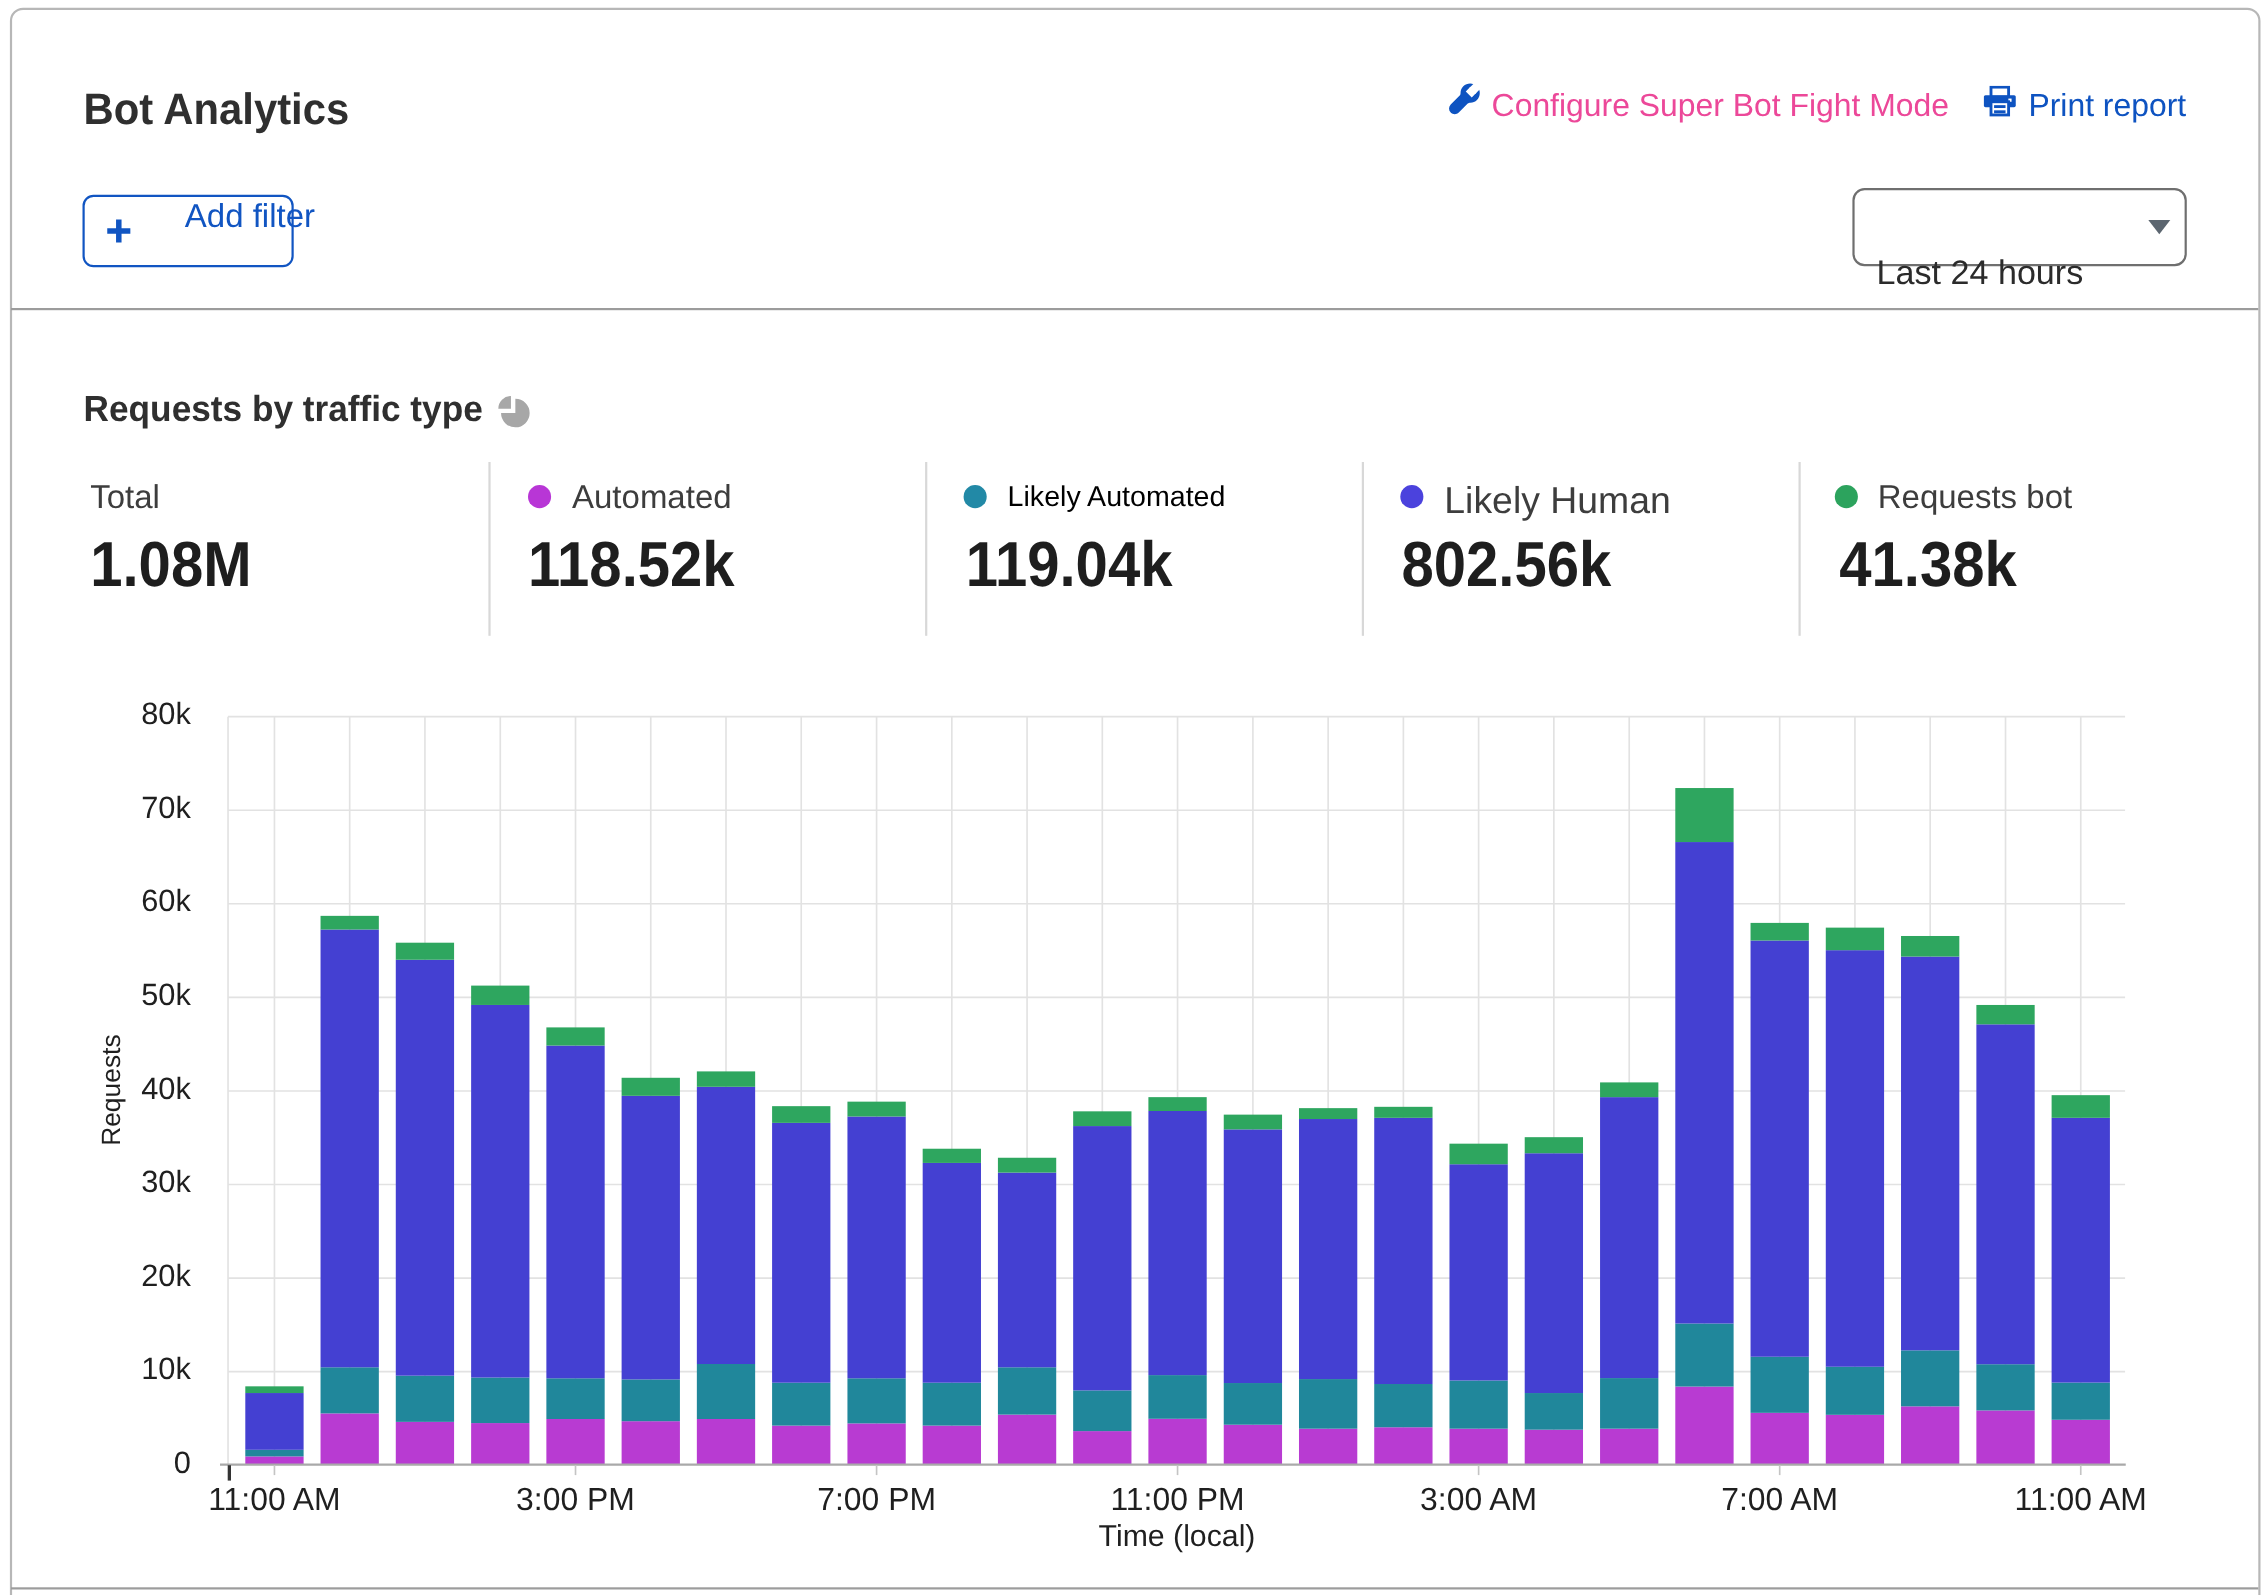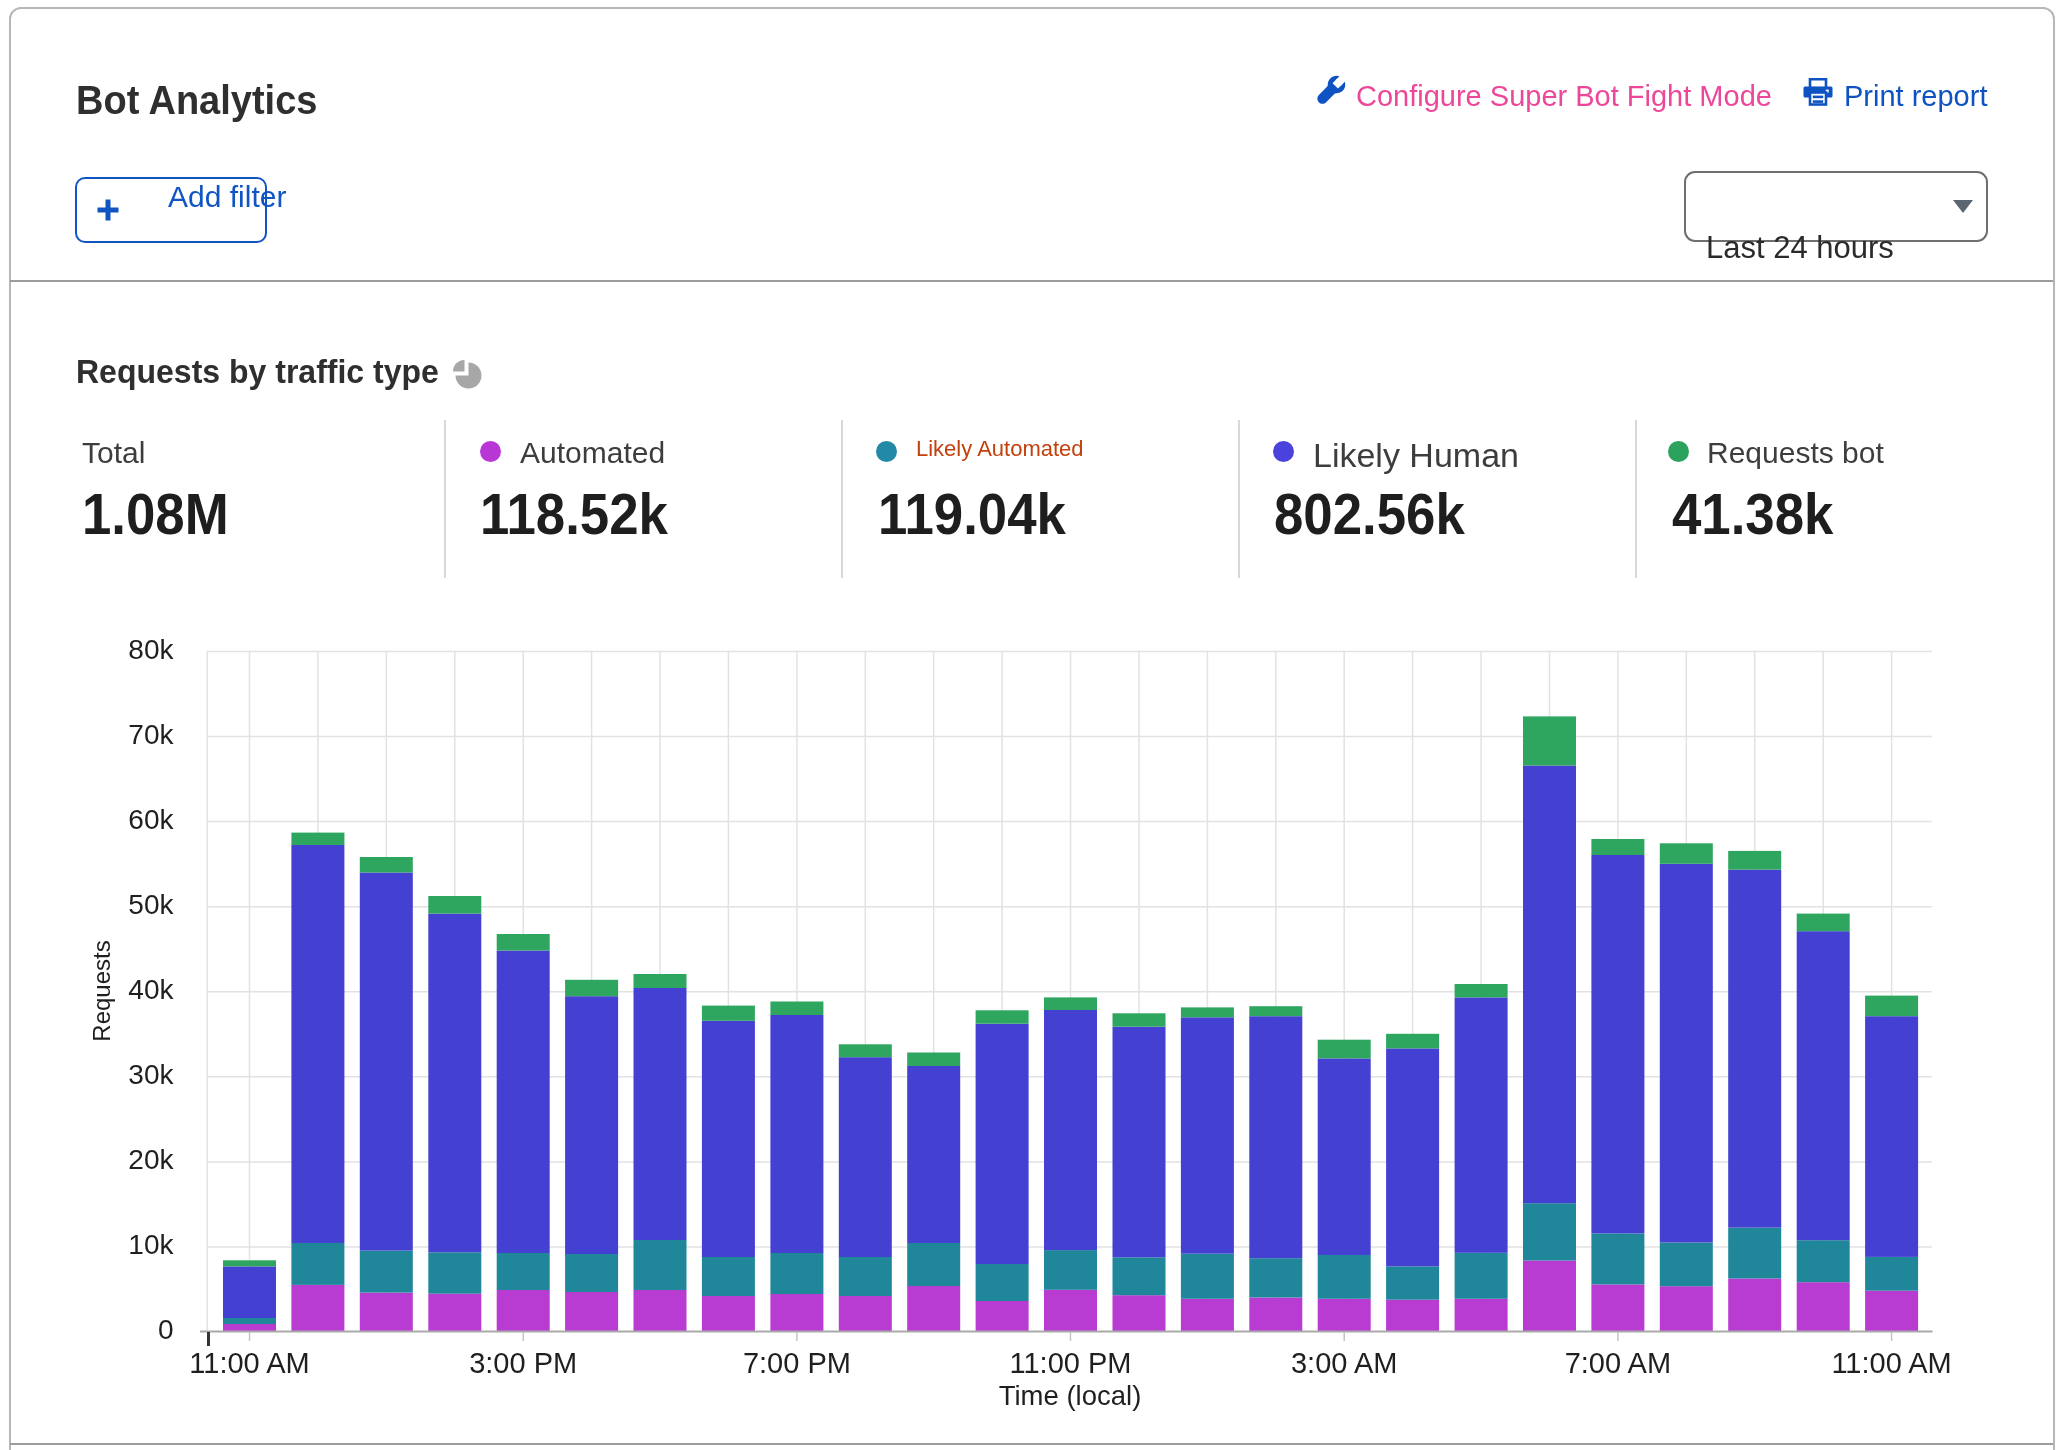--- a/index.html
+++ b/index.html
@@ -50,21 +50,21 @@
 <path fill="#a7a7a7" d="M16.5 16.5 L16.5 3.5 A13 13 0 1 1 3.5 16.5 Z"></path>
 <path fill="#a7a7a7" d="M12.5 12.5 L12.5 1 A11.5 11.5 0 0 0 1 12.5 Z"></path>
 </svg>
 
 <div style="position:absolute;left:82px;top:438px;font-size:30px;color:#3d3d3d;line-height:1;">Total</div>
 <div style="position:absolute;left:82px;top:485px;font-size:58px;font-weight:bold;color:#1e1e1e;line-height:1;transform:scaleX(0.91);transform-origin:left top;">1.08M</div>
 <div style="position:absolute;left:480px;top:441px;width:21px;height:21px;border-radius:50%;background:#b836d6;"></div>
 <div style="position:absolute;left:520px;top:438px;font-size:30px;color:#3d3d3d;line-height:1;">Automated</div>
 <div style="position:absolute;left:480px;top:485px;font-size:58px;font-weight:bold;color:#1e1e1e;line-height:1;transform:scaleX(0.91);transform-origin:left top;">118.52k</div>
 <div style="position:absolute;left:876px;top:441px;width:21px;height:21px;border-radius:50%;background:#2289a6;"></div>
-<div style="position:absolute;left:916px;top:438px;font-size:22px;color:#c2410c;line-height:1;">Likely Automated</div>
+<div style="position:absolute;left:916px;top:438px;font-size:26px;color:#000000;line-height:1;">Likely Automated</div>
 <div style="position:absolute;left:878px;top:485px;font-size:58px;font-weight:bold;color:#1e1e1e;line-height:1;transform:scaleX(0.91);transform-origin:left top;">119.04k</div>
 <div style="position:absolute;left:1273px;top:441px;width:21px;height:21px;border-radius:50%;background:#4b42dd;"></div>
 <div style="position:absolute;left:1313px;top:438px;font-size:34px;color:#3d3d3d;line-height:1;">Likely Human</div>
 <div style="position:absolute;left:1274px;top:485px;font-size:58px;font-weight:bold;color:#1e1e1e;line-height:1;transform:scaleX(0.91);transform-origin:left top;">802.56k</div>
 <div style="position:absolute;left:1668px;top:441px;width:21px;height:21px;border-radius:50%;background:#2ca35d;"></div>
 <div style="position:absolute;left:1707px;top:438px;font-size:30px;color:#3d3d3d;line-height:1;">Requests bot</div>
 <div style="position:absolute;left:1672px;top:485px;font-size:58px;font-weight:bold;color:#1e1e1e;line-height:1;transform:scaleX(0.91);transform-origin:left top;">41.38k</div>
 <div style="position:absolute;left:444px;top:420px;width:2px;height:158px;background:#d8d8d8;"></div>
 <div style="position:absolute;left:841px;top:420px;width:2px;height:158px;background:#d8d8d8;"></div>
 <div style="position:absolute;left:1238px;top:420px;width:2px;height:158px;background:#d8d8d8;"></div>

